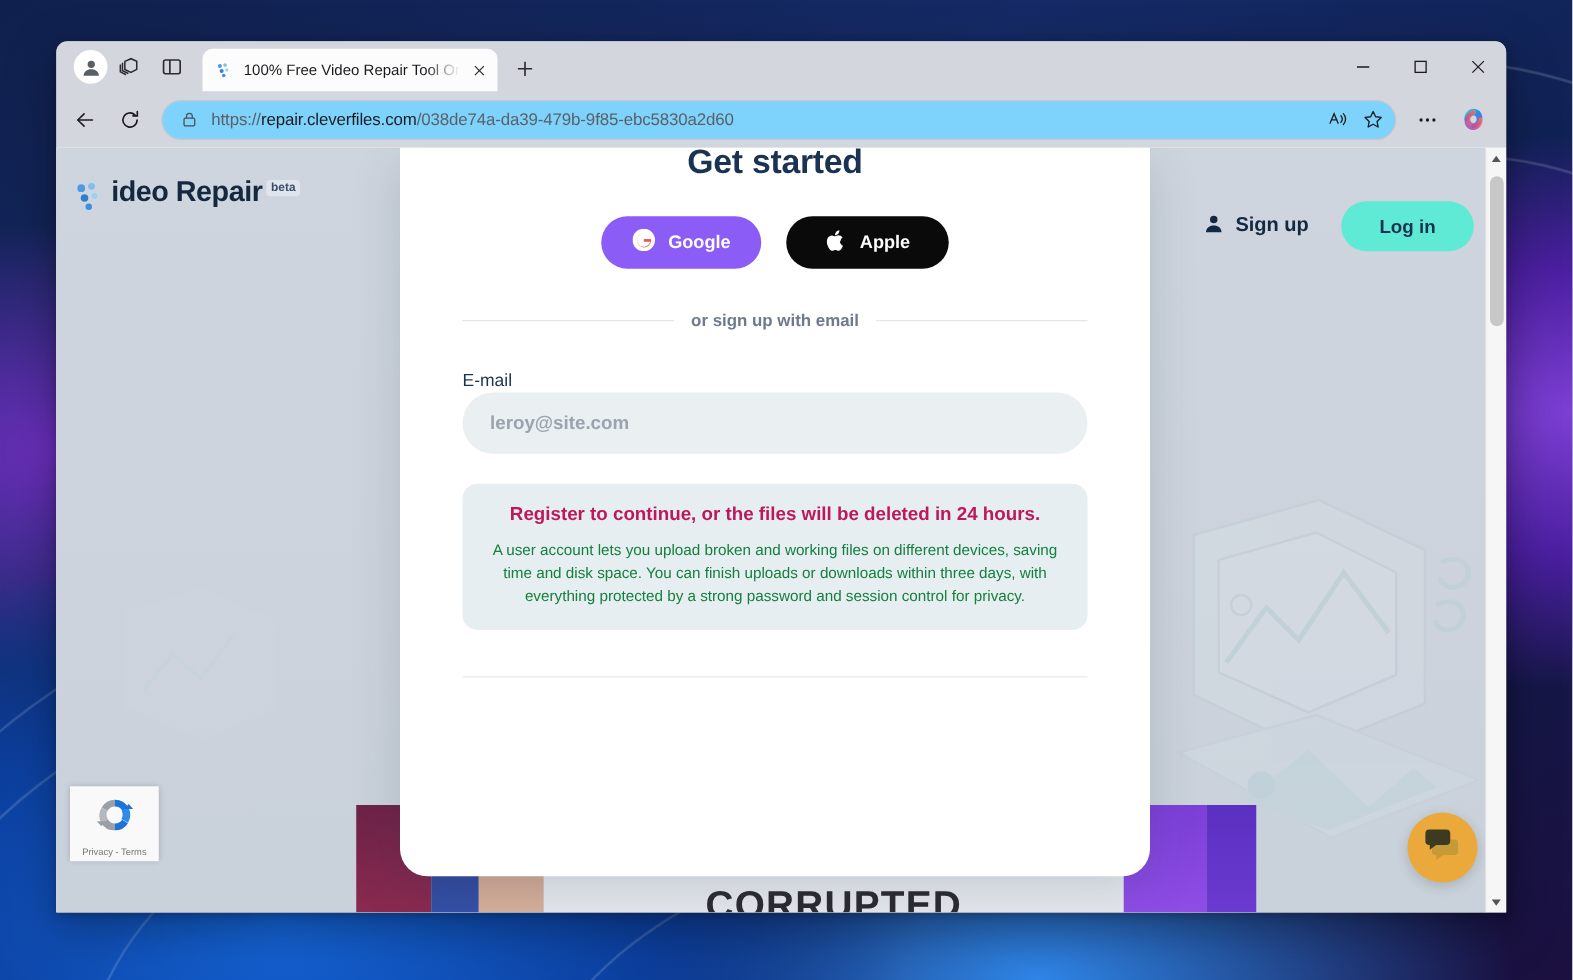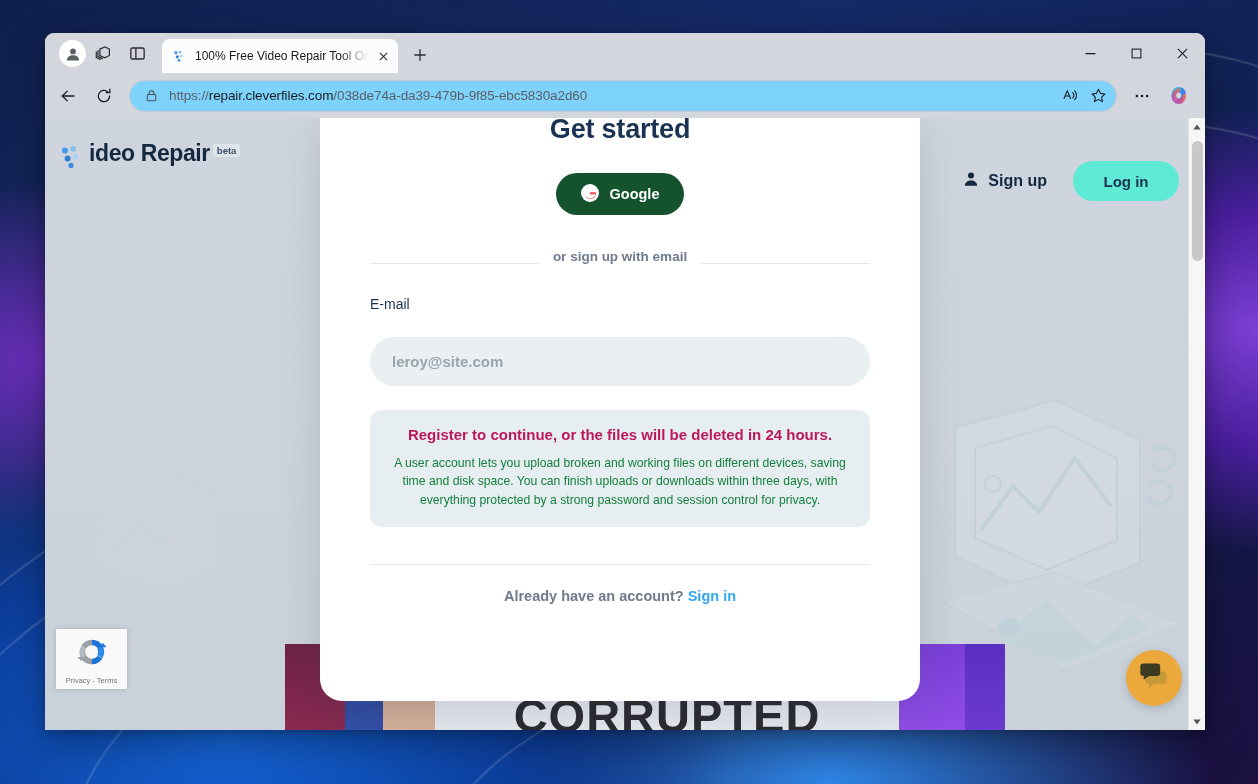--- a/index.html
+++ b/index.html
@@ -200,21 +200,21 @@
   #bg-strip .sw.a { width: 60px; background: linear-gradient(180deg,#6d2247,#8b2a50); }
   #bg-strip .sw.b { width: 38px; background: linear-gradient(180deg,#2d3e86,#3450a8); }
   #bg-strip .sw.c { width: 52px; background: linear-gradient(180deg,#c79a86,#d8b29c); }
   #bg-strip .sw.mid {
     flex: 1 1 auto;
     background: #e6e9ee;
     display: flex; align-items: flex-end; justify-content: center;
     overflow: hidden;
   }
   #bg-strip .sw.mid .bigword {
-    font-size: 47px;
+    font-size: 31px;
     font-weight: 800;
     color: #2b2b30;
     letter-spacing: 1px;
     line-height: 0.82;
     white-space: nowrap;
     transform: translateY(6px);
   }
   #bg-strip .sw.d { width: 66px; background: linear-gradient(180deg,#7b3fd6,#8f4de6); }
   #bg-strip .sw.e { width: 40px; background: linear-gradient(180deg,#5b2fc0,#6b3ad0); }
 
@@ -256,40 +256,40 @@
     align-items: center;
     justify-content: center;
     gap: 11px;
     font-size: 14.5px;
     font-weight: 700;
     color: #fff;
     cursor: pointer;
     border: none;
     font-family: "Liberation Sans", sans-serif;
   }
-  .sbtn.google { background: #14532d; width: 128px; }
+  .sbtn.google { background: #8b5cf6; width: 128px; }
   .sbtn.apple  { background: #0a0a0a; width: 130px; }
 
   #divider {
     display: flex;
-    align-items: flex-end;
+    align-items: center;
     gap: 14px;
     margin-top: 34px;
   }
   #divider .ln { flex: 1 1 auto; height: 1px; background: #e3e7ec; }
   #divider .dtxt { font-size: 13.5px; font-weight: 700; color: #6f7b8c; white-space: nowrap; }
 
   .field-label {
     margin-top: 32px;
     font-size: 14px;
     font-weight: 400;
     color: #1b3352;
   }
   #email-input {
-    margin-top: 25px;
+    margin-top: 2px;
     width: 100%;
     height: 49px;
     background: #eaeff2;
     border: none;
     border-radius: 25px;
     padding: 0 22px;
     font-size: 15px;
     font-weight: 600;
     color: #1b3352;
     font-family: "Liberation Sans", sans-serif;
@@ -658,43 +658,48 @@
             <span>
               <svg width="18" height="18" viewBox="0 0 18 18">
                 <circle cx="9" cy="9" r="9" fill="#fff"></circle>
                 <path d="M9 3.6a5.4 5.4 0 1 0 5.25 6.6H9.3V8.4h5.5c.06.38.1.78.1 1.2A5.7 5.7 0 1 1 9 3.6z" fill="#e8594f"></path>
                 <rect x="9" y="8.4" width="5.6" height="1.8" fill="#e8594f"></rect>
               </svg>
             </span>
             <span>Google</span>
           </button>
 
+          <button class="sbtn apple">
+            <span>
+              <svg width="17" height="19" viewBox="0 0 17 19" fill="#fff">
+                <path d="M12.4 10.0c0-2.1 1.6-3.0 1.7-3.1-0.9-1.4-2.4-1.6-2.9-1.6-1.3-0.1-2.4 0.7-3.0 0.7-0.6 0-1.6-0.7-2.6-0.7-1.4 0-2.7 0.8-3.4 2.1-1.4 2.5-0.4 6.2 1.0 8.2 0.7 1.0 1.5 2.1 2.5 2.0 1.0 0 1.4-0.6 2.6-0.6 1.2 0 1.5 0.6 2.6 0.6 1.1 0 1.8-1.0 2.5-2.0 0.5-0.8 0.8-1.5 1.0-2.0-1.7-0.7-2.5-2.4-2.5-3.6z"></path>
+                <path d="M10.6 3.9c0.6-0.7 1.0-1.7 0.9-2.7-0.9 0.04-2.0 0.6-2.6 1.3-0.6 0.7-1.0 1.7-0.9 2.6 1.0 0.08 2.0-0.5 2.6-1.2z"></path>
+              </svg>
+            </span>
+            <span>Apple</span>
+          </button>
         </div>
 
         <div id="divider">
           <span class="ln"></span>
           <span class="dtxt">or sign up with email</span>
           <span class="ln"></span>
         </div>
 
         <div class="field-label">E-mail</div>
         <input id="email-input" type="email" placeholder="leroy@site.com" style="">
 
         <div id="notice">
           <div class="ntitle">Register to continue, or the files will be deleted in 24 hours.</div>
           <div class="nbody">A user account lets you upload broken and working files on different devices, saving time and disk space. You can finish uploads or downloads within three days, with everything protected by a strong password and session control for privacy.</div>
         </div>
 
 
         <div id="footrule"></div>
 
-        <div id="footer">
-          <span>Already have an account?</span>
-          <span class="signin">Sign in</span>
-        </div>
       </div>
 
       <div id="recaptcha">
         <span>
           <svg width="34" height="34" viewBox="0 0 36 36">
             <path d="M18 5 a13 13 0 0 1 11.3 6.6 l-5.0 2.9 A7.2 7.2 0 0 0 18 10.8 Z" fill="#1c73d9"></path>
             <path d="M29.3 11.6 a13 13 0 0 1 -0.3 12.9 l-5.6 -3.2 a7.2 7.2 0 0 0 0.2 -7.0 Z" fill="#2f8ae8"></path>
             <path d="M6.7 11.6 A13 13 0 0 1 18 5 v5.8 a7.2 7.2 0 0 0 -6.3 3.6 Z" fill="#9aa0a6"></path>
             <path d="M6.7 11.6 l5.0 2.9 a7.2 7.2 0 0 0 0.2 7.0 L6.3 24.7 A13 13 0 0 1 6.7 11.6 Z" fill="#b4b9be"></path>
             <path d="M6.3 24.7 l5.6 -3.2 A7.2 7.2 0 0 0 18 25.2 V31 a13 13 0 0 1 -11.7 -6.3 Z" fill="#9aa0a6"></path>

